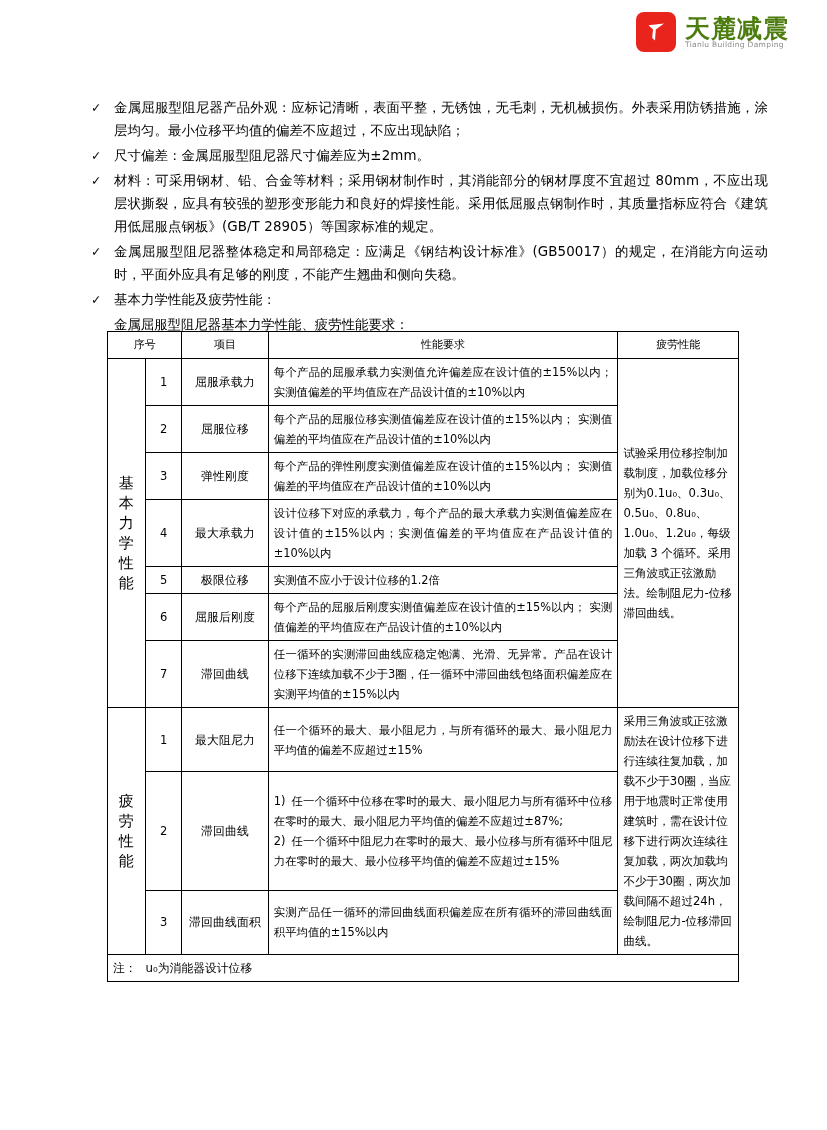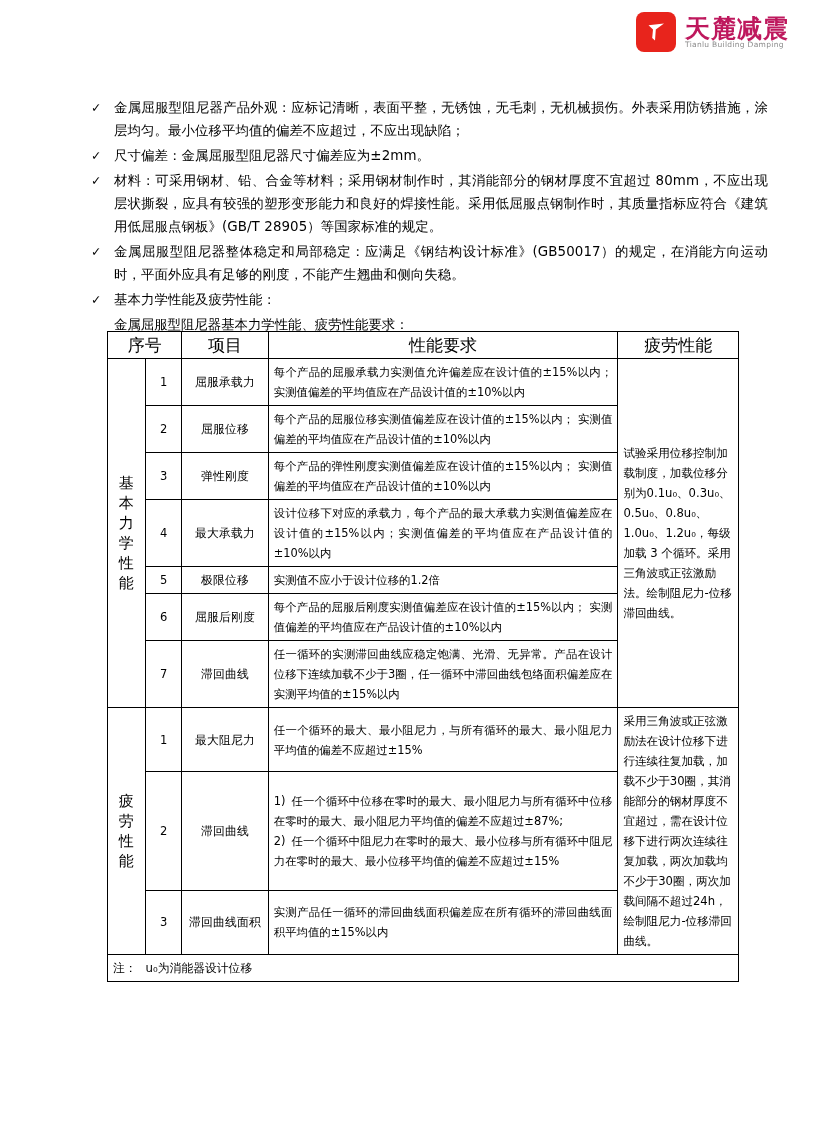--- a/index.html
+++ b/index.html
@@ -50,21 +50,21 @@
   .logo-text {
     display: flex;
     flex-direction: column;
     justify-content: center;
     line-height: 1;
   }
   .logo-cn {
     font-size: 25px;
     font-weight: bold;
     letter-spacing: 1px;
-    color: #be185d;
+    color: #4d7c0f;
     font-family: "DejaVu Sans", "Liberation Sans", sans-serif;
   }
   .logo-en {
     font-size: 7.5px;
     color: #8a8a8a;
     letter-spacing: 0.3px;
     margin-top: 0;
   }
 
   
@@ -139,21 +139,21 @@
   }
   table.spec td, table.spec th {
     border: 1px solid #000000;
     padding: 3px 5px;
     vertical-align: middle;
     line-height: 20px;
     font-weight: normal;
   }
   .hdr td {
     text-align: center;
-    font-size: 17px;
+    font-size: 11px;
     padding: 5px 4px;
     line-height: 18px;
   }
   .c-cat   { width: 38px;  text-align: center; }
   .c-num   { width: 36px;  text-align: center; }
   .c-item  { width: 86px;  text-align: center; }
   .c-req   { width: 348px; text-align: left; }
   .c-method{ width: 120px; text-align: left; }
 
   .cat-cell {
@@ -302,21 +302,21 @@
           <td class="num-cell">7</td>
           <td class="item-cell">滞回曲线</td>
           <td class="req-cell">任一循环的实测滞回曲线应稳定饱满、光滑、无异常。产品在设计位移下连续加载不少于3圈，任一循环中滞回曲线包络面积偏差应在实测平均值的±15%以内</td>
         </tr>
 
         <tr>
           <td class="cat-cell" rowspan="3">疲劳性能</td>
           <td class="num-cell">1</td>
           <td class="item-cell">最大阻尼力</td>
           <td class="req-cell">任一个循环的最大、最小阻尼力，与所有循环的最大、最小阻尼力平均值的偏差不应超过±15%</td>
-          <td class="method-cell" rowspan="3">采用三角波或正弦激励法在设计位移下进行连续往复加载，加载不少于30圈，其消能部分的钢材厚度不宜超过，需在设计位移下进行两次连续往复加载，两次加载均不少于30圈，两次加载间隔不超过24h，绘制阻尼力-位移滞回曲线。</td>
+          <td class="method-cell" rowspan="3">采用三角波或正弦激励法在设计位移下进行连续往复加载，加载不少于30圈，当应用于地震时正常使用建筑时，需在设计位移下进行两次连续往复加载，两次加载均不少于30圈，两次加载间隔不超过24h，绘制阻尼力-位移滞回曲线。</td>
         </tr>
 
         <tr>
           <td class="num-cell">2</td>
           <td class="item-cell">滞回曲线</td>
           <td class="req-cell">
             <span class="sub-item">
               <span class="mk">1)</span><span class="ind">任一个循环中位移在零时的最大、最小阻尼力与所有循环中位移在零时的最大、最小阻尼力平均值的偏差不应超过±87%;</span>
             </span>
             <span class="sub-item">

